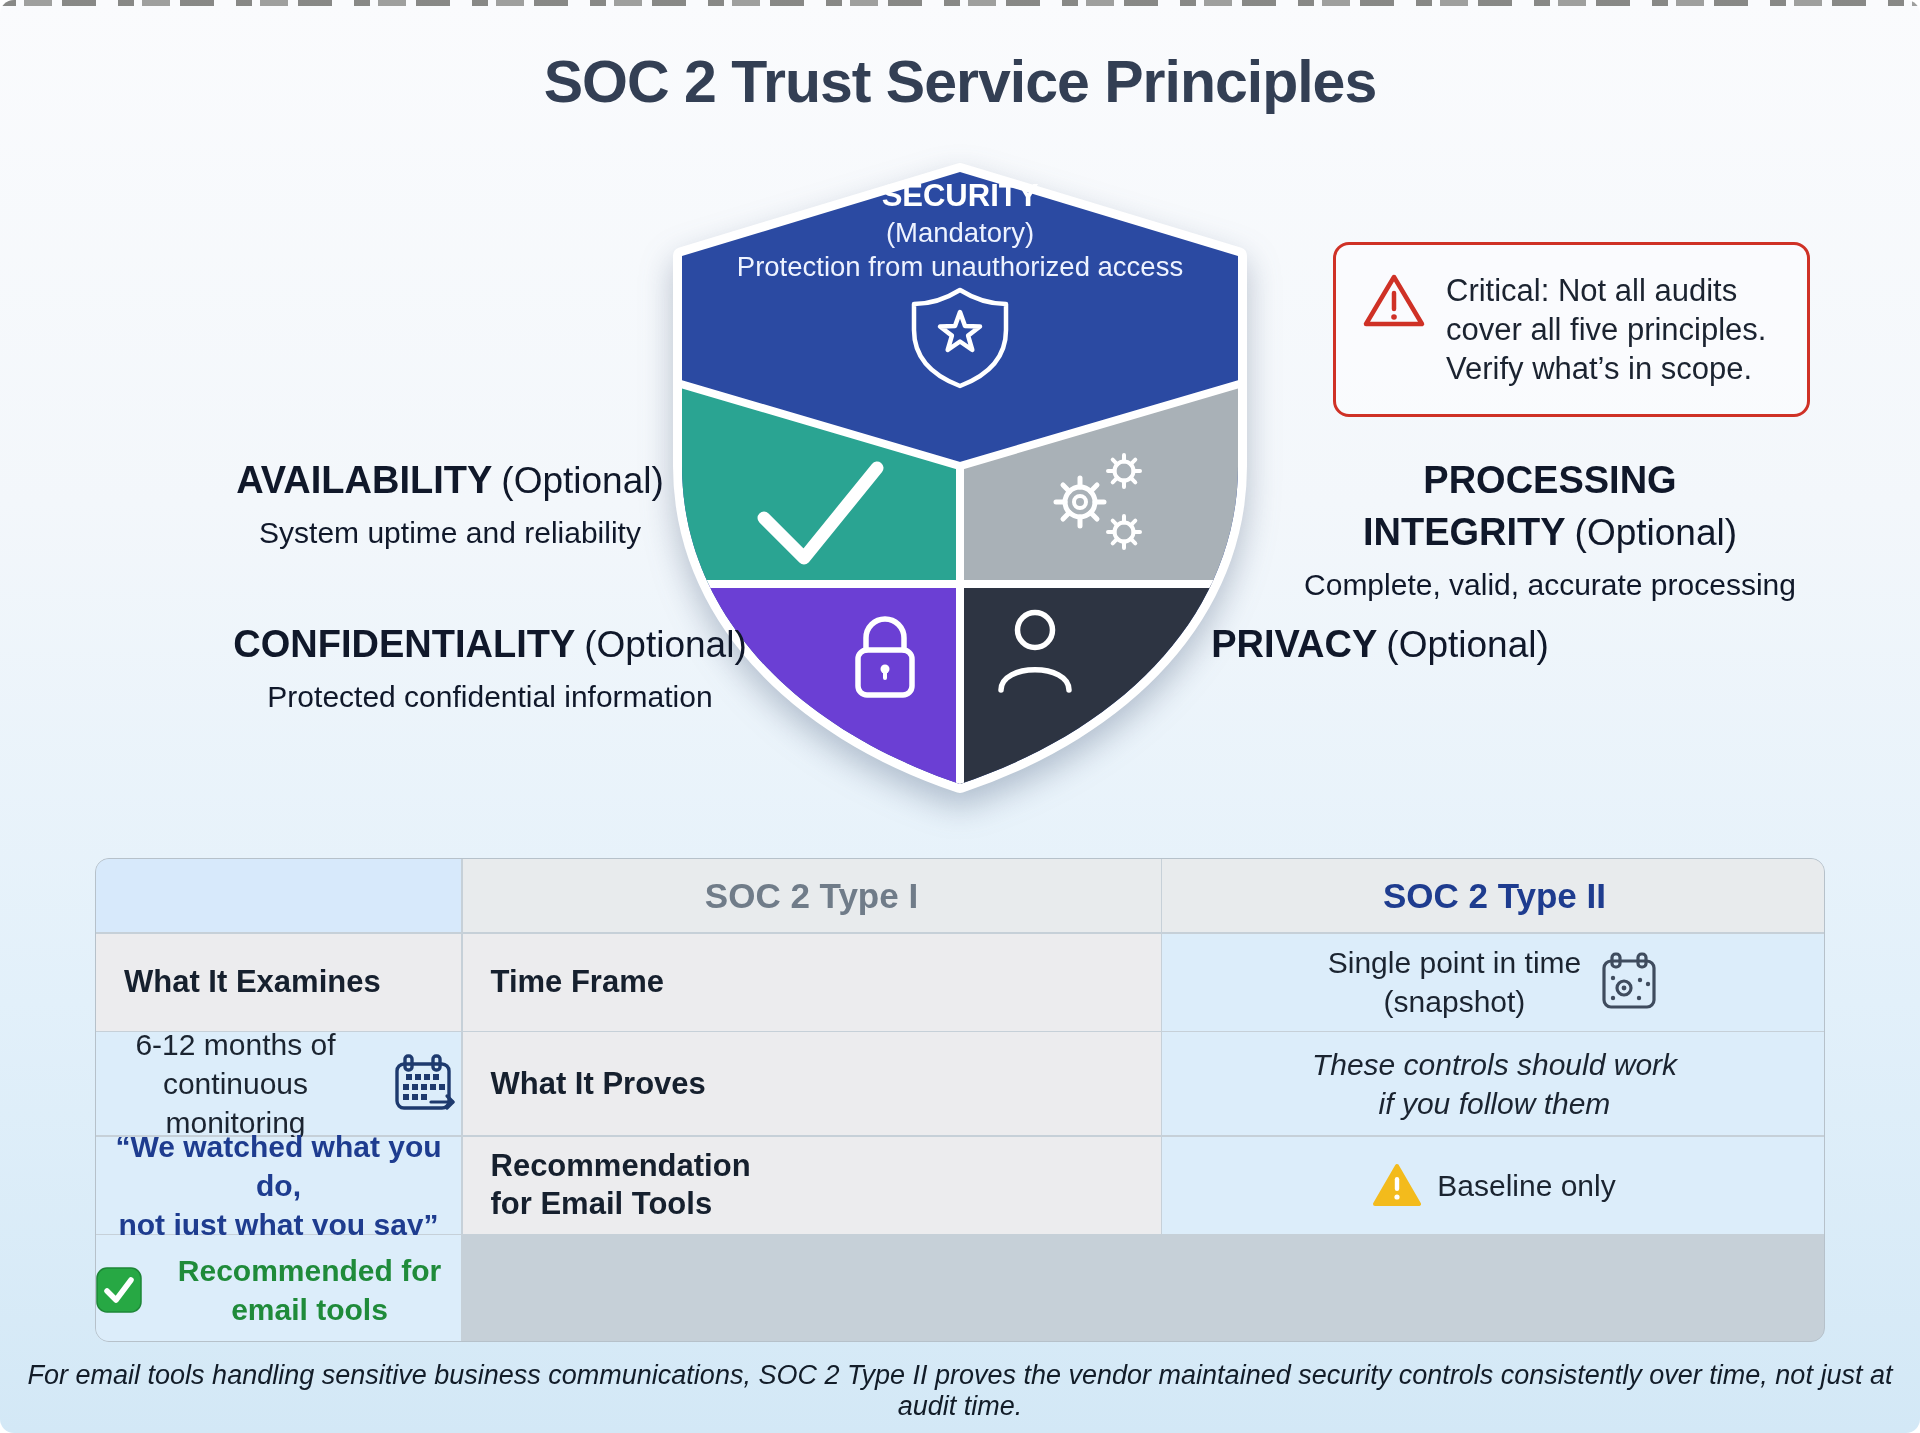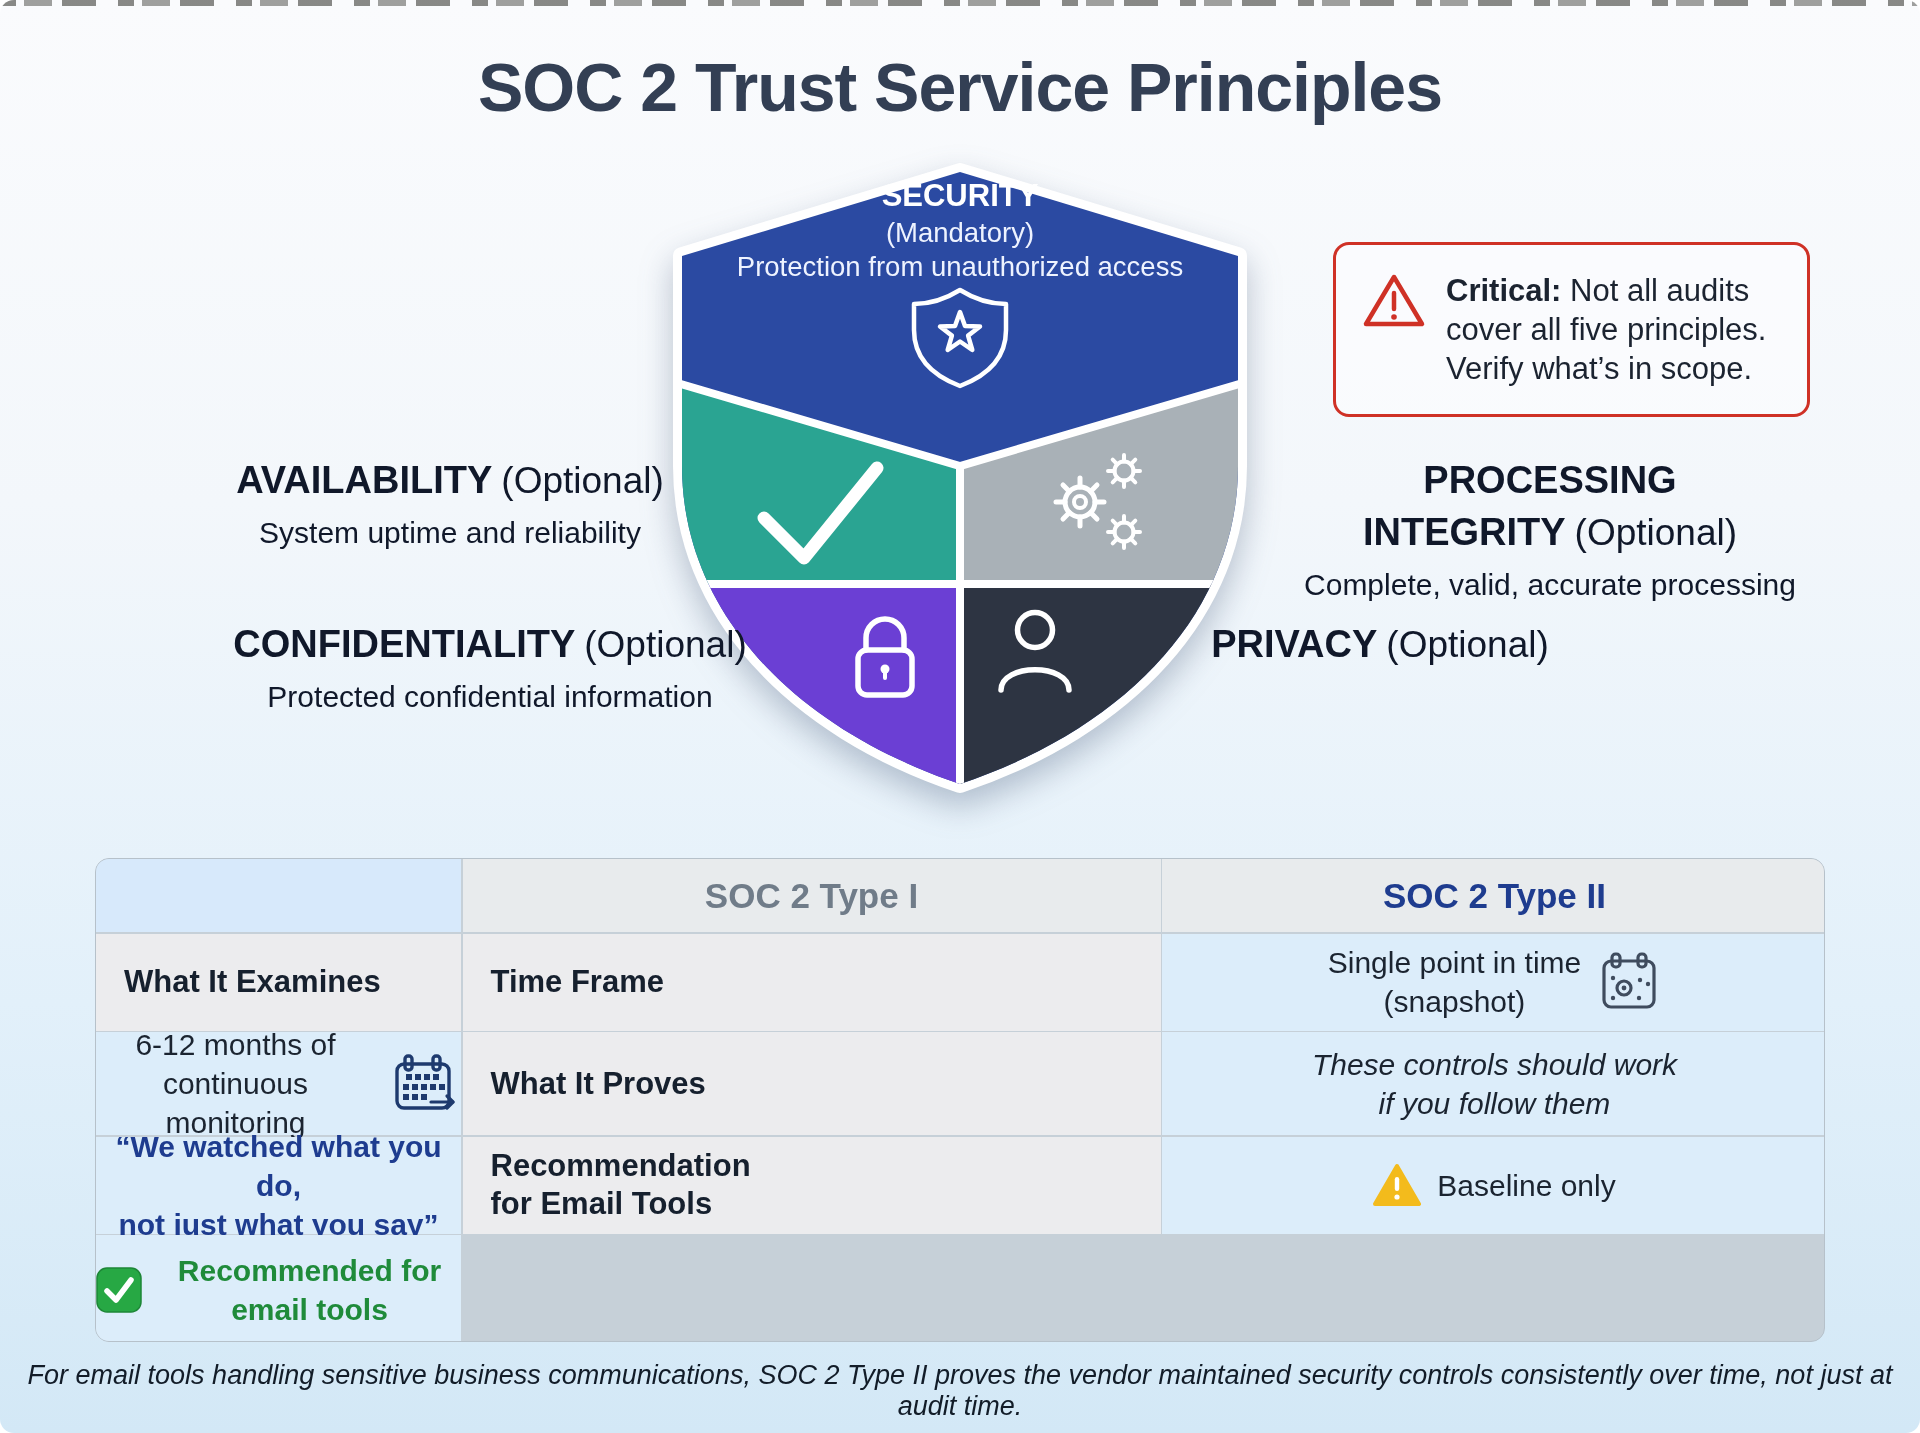--- a/index.html
+++ b/index.html
@@ -8,40 +8,40 @@
     font-family:"Liberation Sans","DejaVu Sans",sans-serif;
     background:linear-gradient(180deg,#fafbfd 0%,#f3f7fb 35%,#e2f0fa 70%,#d3e8f6 100%);
     border-radius:14px;
   }
   .top-artifact{
     position:absolute;top:0;left:0;right:0;height:6px;opacity:.55;
     background:repeating-linear-gradient(90deg,#2b2b25 0 16px,transparent 16px 24px,#2b2b25cc 24px 52px,transparent 52px 62px,#2b2b25 62px 96px,transparent 96px 118px);
   }
   .title{
     position:absolute;top:48px;left:0;right:0;text-align:center;
-    font-size:68px;font-weight:700;color:#333f54;letter-spacing:-1px;
+    font-size:59px;font-weight:700;color:#333f54;letter-spacing:-1px;
   }
   
   .shield-svg{position:absolute;left:672px;top:166px;width:576px;height:628px;overflow:visible;
     filter:drop-shadow(0 14px 16px rgba(70,90,120,.35));}
   .sh-name{font-size:31px;font-weight:700;fill:#ffffff;}
   .sh-sub{font-size:27.5px;fill:#eef3ff;}
   
   .side-label{position:absolute;width:620px;text-align:center;color:#10182a;line-height:45px;}
   .side-label .nm{font-weight:700;font-size:38px;}
   .side-label .tag{font-size:37px;margin-left:9px;}
   .side-label .desc{font-size:30px;}
   
   .critical-box{
     position:absolute;left:1333px;top:242px;width:477px;height:175px;box-sizing:border-box;
     border:3.5px solid #cf3126;border-radius:16px;background:rgba(253,254,255,.55);
     display:flex;align-items:flex-start;padding:26px 20px 0 26px;
   }
   .critical-box .txt{white-space:pre-line;font-size:31px;line-height:39px;color:#1b2330;margin-left:20px;}
-  .critical-box .txt b{font-weight:700;margin-top:14px;}
+  .critical-box .txt b{font-weight:400;margin-top:14px;}
   
   .cmp-table{
     position:absolute;left:95px;top:858px;width:1730px;height:484px;box-sizing:border-box;
     display:grid;grid-template-columns:365px 698px 665px;grid-template-rows:73px 97px 103px 97px 109px;
     gap:1.5px;background:#c6d0d8;border:1.5px solid #b6c1ca;border-radius:14px;overflow:hidden;
   }
   .cell{display:flex;align-items:center;justify-content:center;}
   .cell-corner{background:#d7e9fb;}
   .cell-h{background:#e8ebed;font-size:35px;font-weight:700;}
   .h-t1{color:#707c89;}

